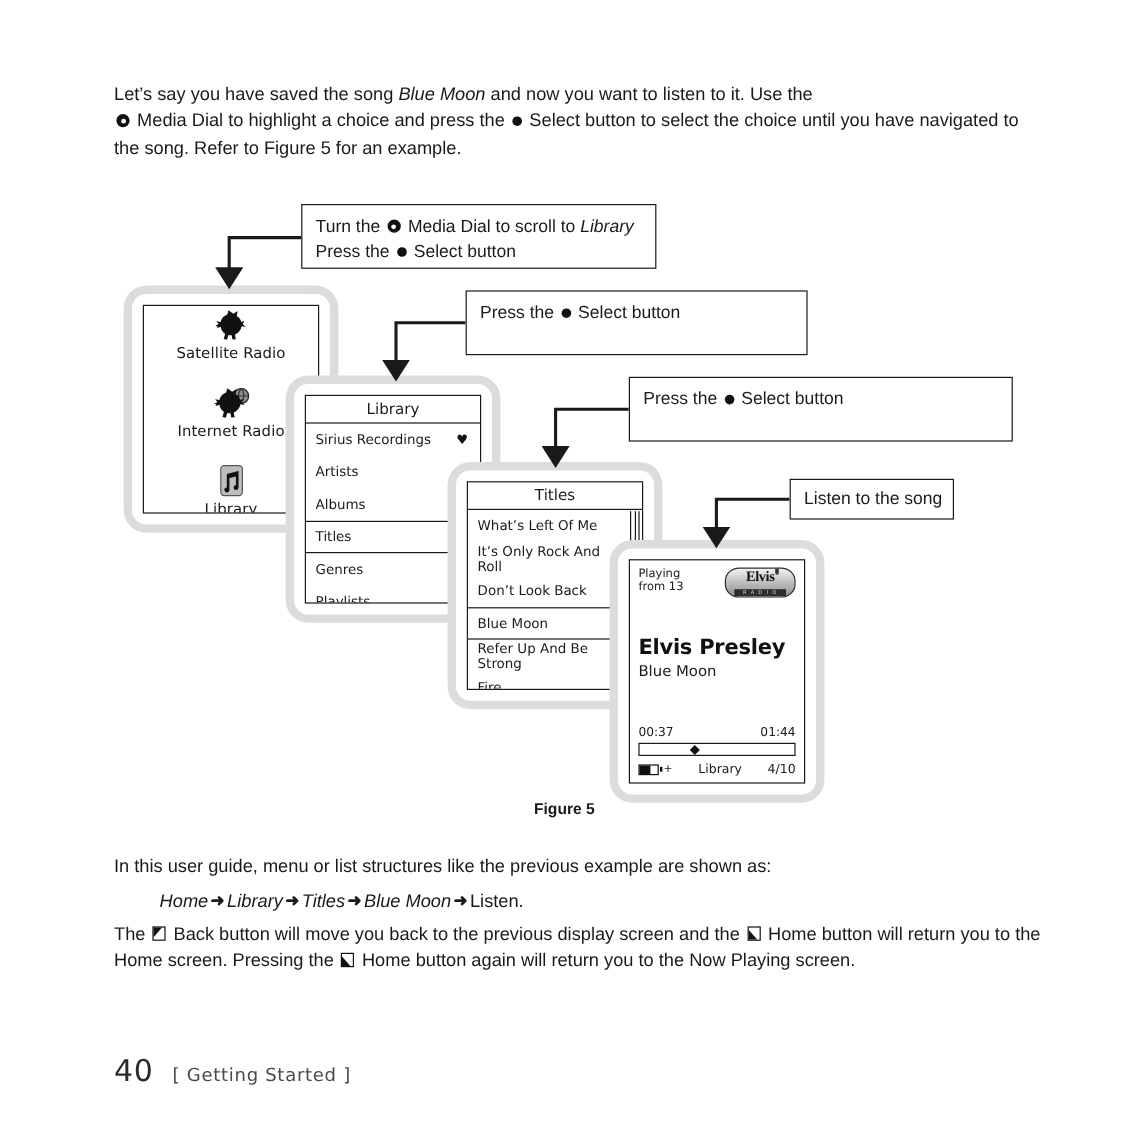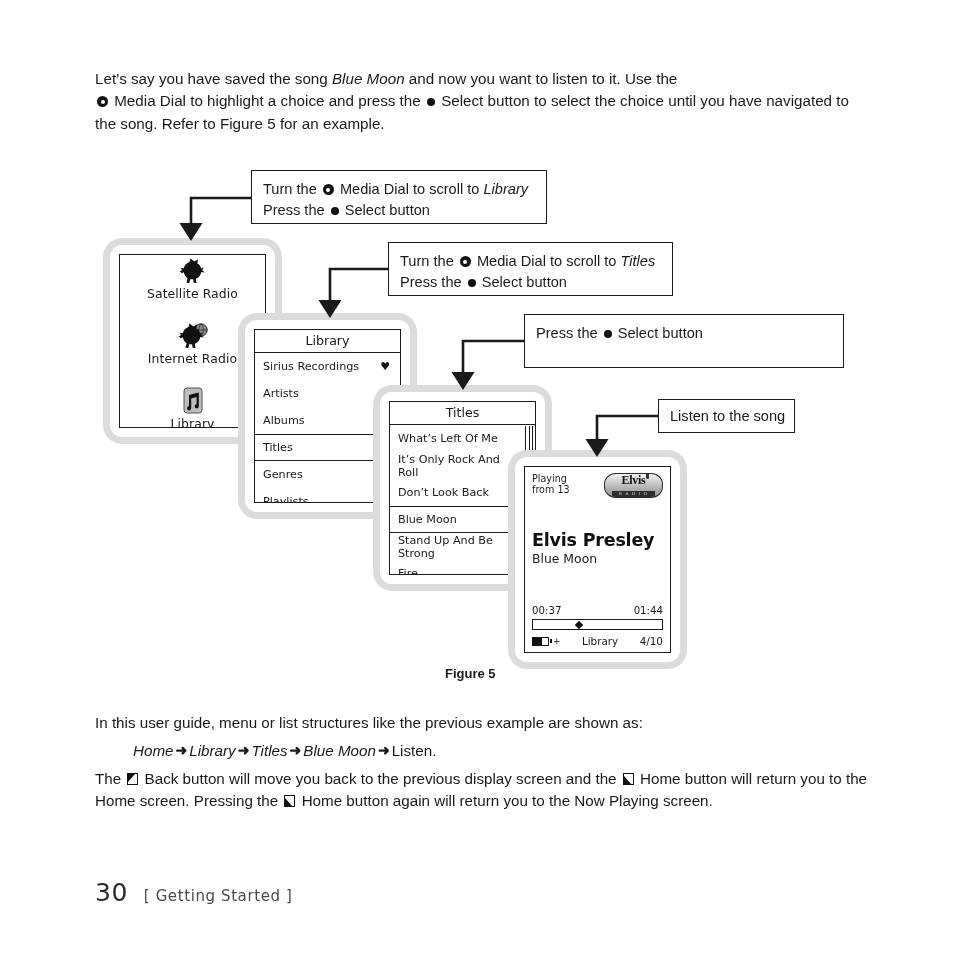--- a/index.html
+++ b/index.html
@@ -392,21 +392,20 @@
 
   <path d="M658,416 L597,416 L597,445" stroke="#1a1a1a" stroke-width="2.6" fill="none" marker-end="url(#ah)"></path>
 </svg>
 
 <div class="callout" id="callout-library">
   <div class="line"><span>Turn the </span><span class="dial-icon"></span><span> Media Dial to scroll to </span><i>Library</i></div>
   <div class="line"><span>Press the </span><span class="select-icon"></span><span> Select button</span></div>
 </div>
 
 <div class="callout" id="callout-titles">
-  <div class="line"><span>Turn the </span><span class="dial-icon"></span><span> Media Dial to scroll to </span><i>Titles</i></div>
   <div class="line"><span>Press the </span><span class="select-icon"></span><span> Select button</span></div>
 </div>
 
 <div class="callout" id="callout-bluemoon">
   <div class="line"><span>Press the </span><span class="select-icon"></span><span> Select button</span></div>
 </div>
 
 <div class="callout" id="callout-listen">
   <div class="line">Listen to the song</div>
 </div>
@@ -498,21 +497,21 @@
       </div>
       <div class="menu-row">
         <span>Don’t Look Back</span>
         <span class="heart"></span>
       </div>
       <div class="menu-row sel">
         <span>Blue Moon</span>
         <span class="heart"></span>
       </div>
       <div class="menu-row">
-        <span>Stand Up And Be Strong</span>
+        <span>Refer Up And Be Strong</span>
         <span class="heart"></span>
       </div>
       <div class="menu-row">
         <span>Fire</span>
         <span class="heart"></span>
       </div>
     </div>
   </div>
 </div>
 
@@ -562,15 +561,15 @@
 
 <div id="figure-caption">Figure 5</div>
 
 <div class="para" id="guide-paragraph">In this user guide, menu or list structures like the previous example are shown as:</div>
 
 <div class="para" id="nav-path-line"><i>Home</i><span class="arrow-glyph non-italic">➜</span><i>Library</i><span class="arrow-glyph non-italic">➜</span><i>Titles</i><span class="arrow-glyph non-italic">➜</span><i>Blue Moon</i><span class="arrow-glyph non-italic">➜</span><span class="non-italic">Listen.</span></div>
 
 <div class="para" id="buttons-paragraph"><span>The </span><span class="back-icon"></span><span> Back button will move you back to the previous display screen and the </span><span class="home-icon"></span><span> Home button will return you to the Home screen. Pressing the </span><span class="home-icon"></span><span> Home button again will return you to the Now Playing screen.</span></div>
 
 <div id="page-footer">
-  <span id="page-number">30</span>
+  <span id="page-number">40</span>
   <span id="footer-section">[ Getting Started ]</span>
 </div>
 
 </body></html>

